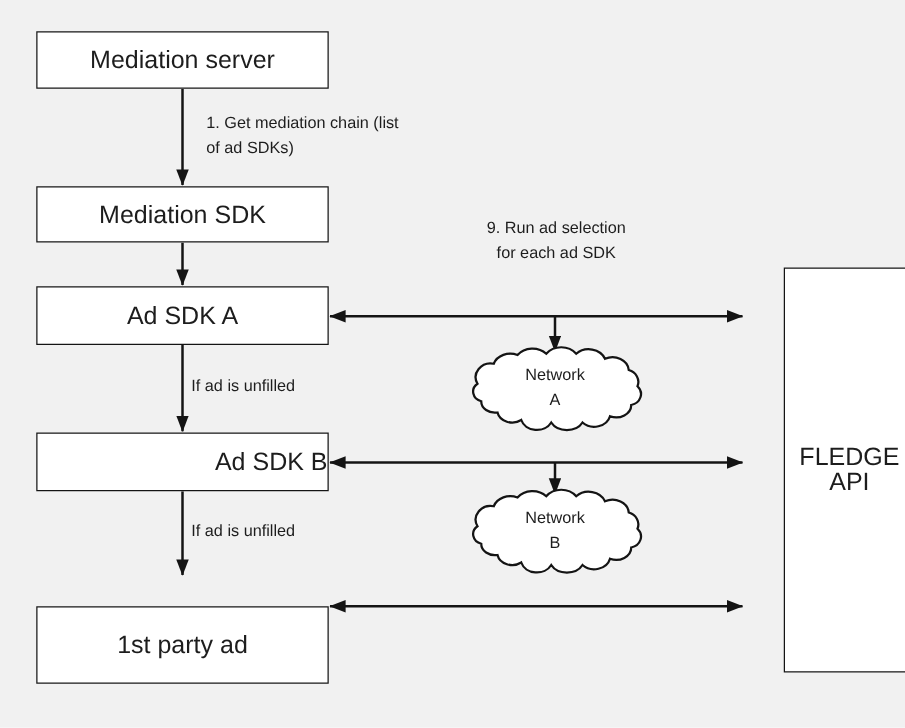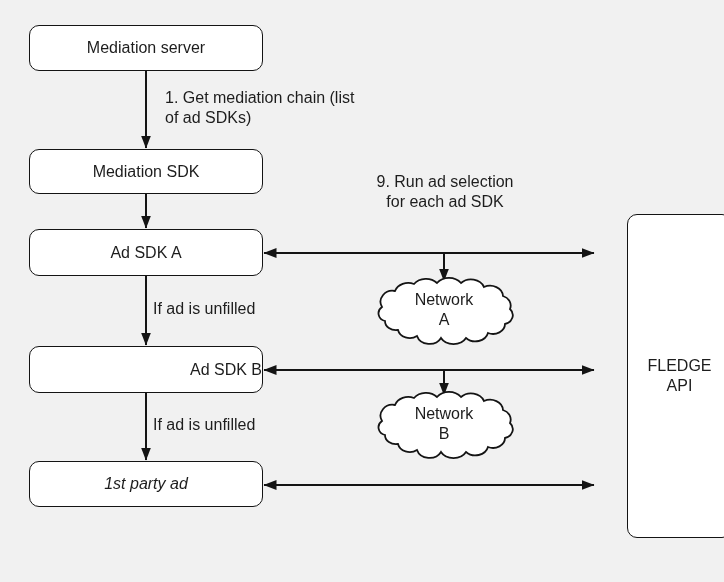--- a/index.html
+++ b/index.html
@@ -18,37 +18,37 @@
     overflow:hidden;
   }
   svg.layer{position:absolute;left:0;top:0;z-index:1;}
   svg.layer line{stroke:var(--stroke);stroke-width:2;}
   svg.layer .cloud{fill:var(--node-fill);stroke:var(--stroke);stroke-width:1.8;}
   svg.layer marker path{fill:var(--stroke);}
   .node{
     position:absolute;z-index:2;
     background:var(--node-fill);
     border:1.6px solid var(--stroke);
-    border-radius:10px;
+    border-radius:0;
     display:flex;align-items:center;justify-content:center;
-    font-size:16px;line-height:20px;
+    font-size:20px;line-height:20px;
     text-align:center;white-space:pre-line;
     box-sizing:border-box;
   }
   .lbl{
     position:absolute;z-index:3;
-    font-size:16px;line-height:20px;
+    font-size:13px;line-height:20px;
     white-space:pre-line;
   }
   .lbl.center{text-align:center;}
   #n-server{left:29px;top:25px;width:234px;height:46px;}
   #n-sdk{left:29px;top:149px;width:234px;height:45px;}
   #n-a{left:29px;top:229px;width:234px;height:47px;align-items:center;}
   #n-b{left:29px;top:346px;width:234px;height:47px;justify-content:flex-end;}
-  #n-fp{left:29px;top:461px;width:234px;height:46px;font-style:italic;}
+  #n-fp{left:29px;top:485px;width:234px;height:62px;}
   #n-fledge{left:595px;top:214px;width:105px;height:324px;margin-left:32px;}
   #l-step1{left:165px;top:88px;}
   #l-step2{left:369px;top:172px;width:152px;}
   #l-unfa{left:153px;top:299px;}
   #l-unfb{left:153px;top:415px;}
   #l-step3{left:280px;top:494px;}
   #l-neta{left:389px;top:290px;width:110px;z-index:3;}
   #l-netb{left:389px;top:404px;width:110px;z-index:3;}
 </style>
 </head>

